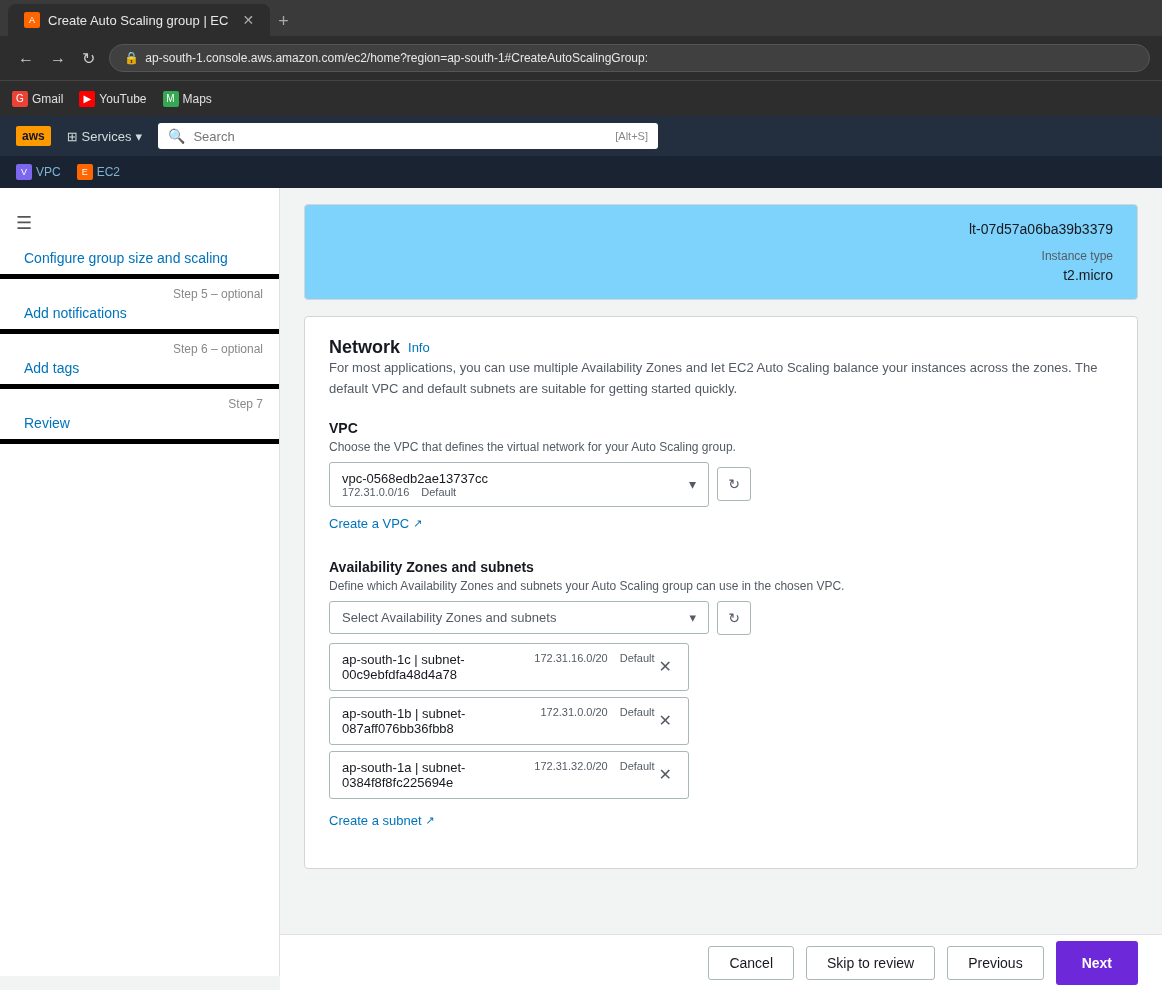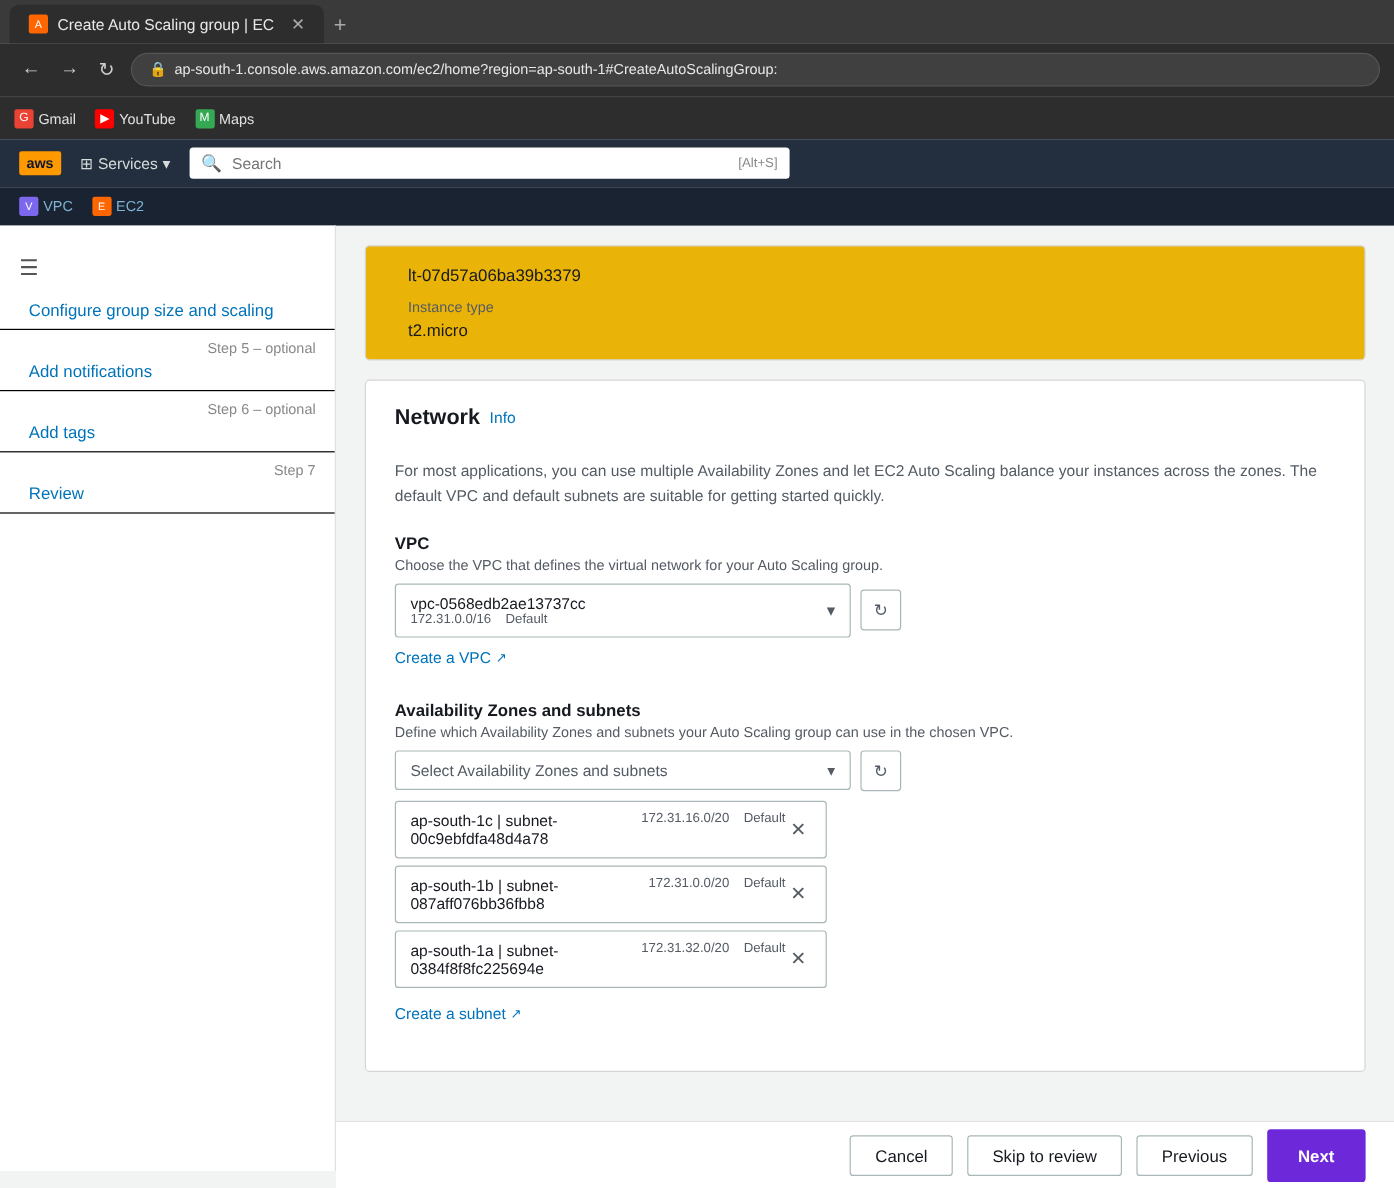--- a/index.html
+++ b/index.html
@@ -34,38 +34,38 @@
     .breadcrumb-icon { width: 16px; height: 16px; border-radius: 2px; display: flex; align-items: center; justify-content: center; font-size: 9px; color: #fff; }
     .vpc-icon { background: #7b68ee; }
     .ec2-icon { background: #ff6600; }
 
     
     .main-layout { display: flex; height: calc(990px - 50px - 44px - 36px - 40px - 32px); }
 
     
     .sidebar { width: 280px; background: #fff; border-right: 1px solid #e0e0e0; padding: 16px 0; overflow-y: auto; flex-shrink: 0; }
     .sidebar-toggle { padding: 8px 16px; cursor: pointer; color: #555; font-size: 18px; }
-    .sidebar-step { padding: 8px 16px 8px 24px; border-bottom: 1px solid #000000; }
+    .sidebar-step { padding: 8px 16px 8px 24px; border-bottom: 5px solid #000000; }
     .sidebar-step-label { color: #888; font-size: 12px; margin-bottom: 4px; text-align: right; }
     .sidebar-step-link { color: #0073bb; font-size: 14px; text-decoration: none; cursor: pointer; }
 
     
     .content { flex: 1; overflow-y: auto; padding: 0; background: #f2f3f3; }
     .content-inner { padding: 16px 24px; max-width: 900px; }
 
     
     .card { background: #fff; border: 1px solid #d5d5d5; border-radius: 4px; margin-bottom: 16px; padding: 20px 24px; }
 
-    .instance-info { background: #eab308; border: 1px solid #d5d5d5; border-radius: 4px; margin-bottom: 16px; padding: 16px 35px; }
+    .instance-info { background: #7dd3fc; border: 1px solid #d5d5d5; border-radius: 4px; margin-bottom: 16px; padding: 16px 24px; text-align: right; }
     .instance-id { color: #16191f; font-size: 14px; margin-bottom: 12px; }
     .instance-type-label { color: #545b64; font-size: 12px; margin-bottom: 4px; }
     .instance-type-value { color: #16191f; font-size: 14px; }
 
     
-    .network-header { display: flex; align-items: center; gap: 8px; margin-bottom: 24px; }
+    .network-header { display: flex; align-items: center; gap: 8px; margin-bottom: 0; }
     .network-title { font-size: 18px; font-weight: 700; color: #16191f; }
     .info-link { color: #0073bb; font-size: 13px; text-decoration: none; cursor: pointer; }
 
     .network-description { color: #545b64; font-size: 13px; line-height: 1.6; margin-bottom: 20px; }
 
     .field-label { font-size: 14px; font-weight: 600; color: #16191f; margin-bottom: 4px; }
     .field-sub { color: #545b64; font-size: 12px; margin-bottom: 8px; }
 
     .select-row { display: flex; align-items: center; gap: 8px; margin-bottom: 8px; }
     .select-dropdown { flex: 1; border: 1px solid #aab7b8; border-radius: 3px; padding: 8px 12px; background: #fff; font-size: 14px; display: flex; align-items: center; justify-content: space-between; cursor: pointer; max-width: 380px; }

